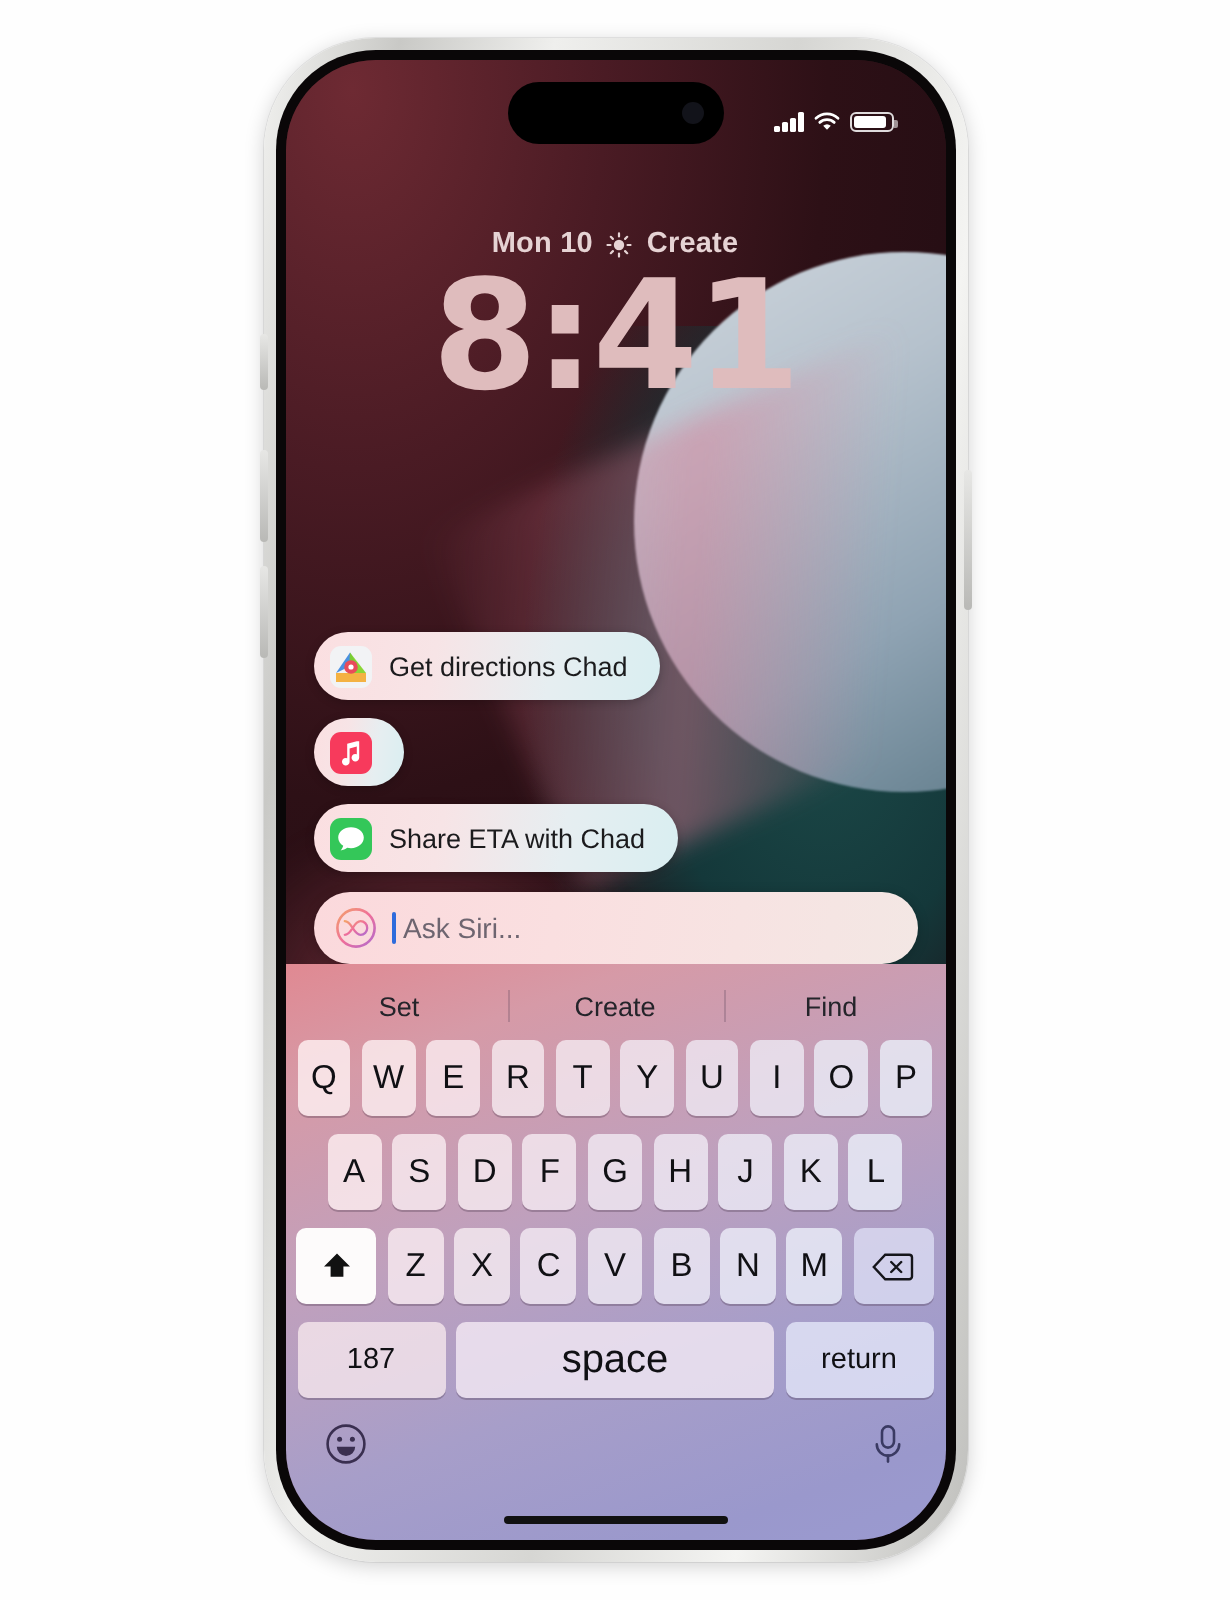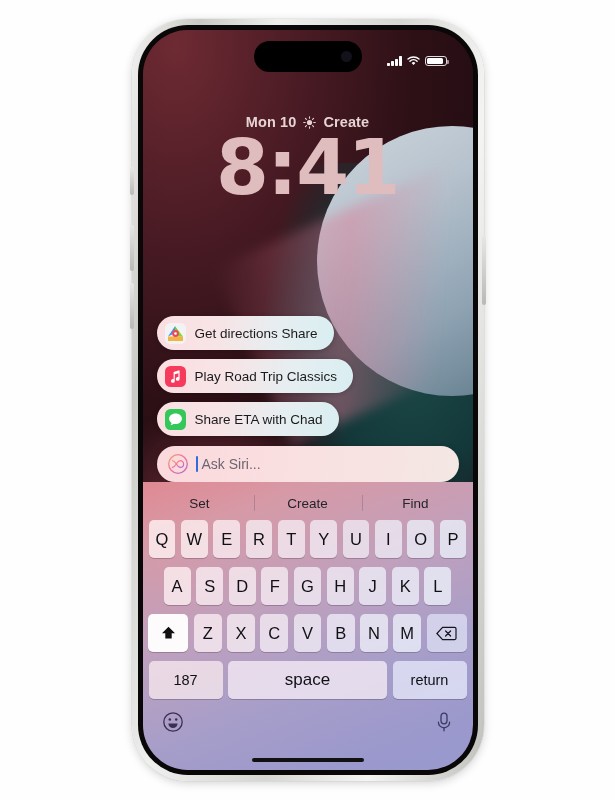--- a/index.html
+++ b/index.html
@@ -209,21 +209,21 @@
   .r3 .key:nth-child(4){background:rgba(248,242,248,.74)}
   .r3 .key:nth-child(5){background:rgba(246,243,250,.73)}
   .r3 .key:nth-child(6){background:rgba(244,244,252,.72)}
   .r3 .key:nth-child(7){background:rgba(242,245,253,.73)}
   .r3 .key:nth-child(8){background:rgba(240,246,254,.74)}
   .key.wide { flex: 0 0 40px; }
   .key.shift { background: #fdfbfb; box-shadow: 0 1px 0 rgba(70,50,70,.30); }
   .key.del   { background: rgba(226,230,250,.70); }
   .krow.r4 { margin-bottom: 0; }
   .key.num    { flex: 0 0 74px; font-size: 14.5px; background: rgba(252,238,241,.72); }
-  .key.space  { flex: 1 1 auto; font-size: 17px; background: rgba(250,240,248,.74); }
+  .key.space  { flex: 1 1 auto; font-size: 20px; background: rgba(250,240,248,.74); }
   .key.return { flex: 0 0 74px; font-size: 14.5px; background: rgba(234,238,253,.72); }
   .kb-bottom {
     height: 50px; display: flex; align-items: center; justify-content: space-between;
     padding: 0 16px;
   }
   .home-ind {
     position: absolute; bottom: 8px; left: 50%; transform: translateX(-50%);
     width: 112px; height: 4.5px; border-radius: 3px; background: #111;
     z-index: 8;
   }
@@ -296,31 +296,30 @@
             <span class="chip-ico">
               <svg width="21" height="21" viewBox="0 0 21 21">
                 <rect width="21" height="21" rx="5.5" fill="#f2f3f5"></rect>
                 <path d="M3 13.5 10 3.2l3.2 5.4z" fill="#4a90e2"></path>
                 <path d="M10 3.2 18 13.5H9.4z" fill="#7ed321" opacity=".9"></path>
                 <path d="M3 13.5h15V18H3z" fill="#f5a623" opacity=".85"></path>
                 <circle cx="10.5" cy="10.5" r="3.4" fill="#e94b5a"></circle>
                 <circle cx="10.5" cy="10.5" r="1.3" fill="#fff"></circle>
               </svg>
             </span>
-            <span>Get directions Share</span>
+            <span>Get directions Chad</span>
           </div>
 
           <div class="chip">
             <span class="chip-ico">
               <svg width="21" height="21" viewBox="0 0 21 21">
                 <rect width="21" height="21" rx="5.5" fill="#f73a5c"></rect>
                 <path d="M13.4 4.6 8.6 5.9v7.2a1.9 1.9 0 1 0 1.2 1.8V8.2l3.6-1v3.9a1.9 1.9 0 1 0 1.2 1.8V4.6z" fill="#fff"></path>
               </svg>
             </span>
-            <span>Play Road Trip Classics</span>
           </div>
 
           <div class="chip">
             <span class="chip-ico">
               <svg width="21" height="21" viewBox="0 0 21 21">
                 <rect width="21" height="21" rx="5.5" fill="#34c759"></rect>
                 <path d="M10.5 4.6c-3.6 0-6.4 2.3-6.4 5.2 0 1.7 1 3.2 2.5 4.1-.2.9-.7 1.7-1.3 2.3 1.2-.1 2.4-.6 3.3-1.3.6.1 1.2.2 1.9.2 3.6 0 6.4-2.3 6.4-5.3S14.1 4.6 10.5 4.6z" fill="#fff"></path>
               </svg>
             </span>
             <span>Share ETA with Chad</span>

